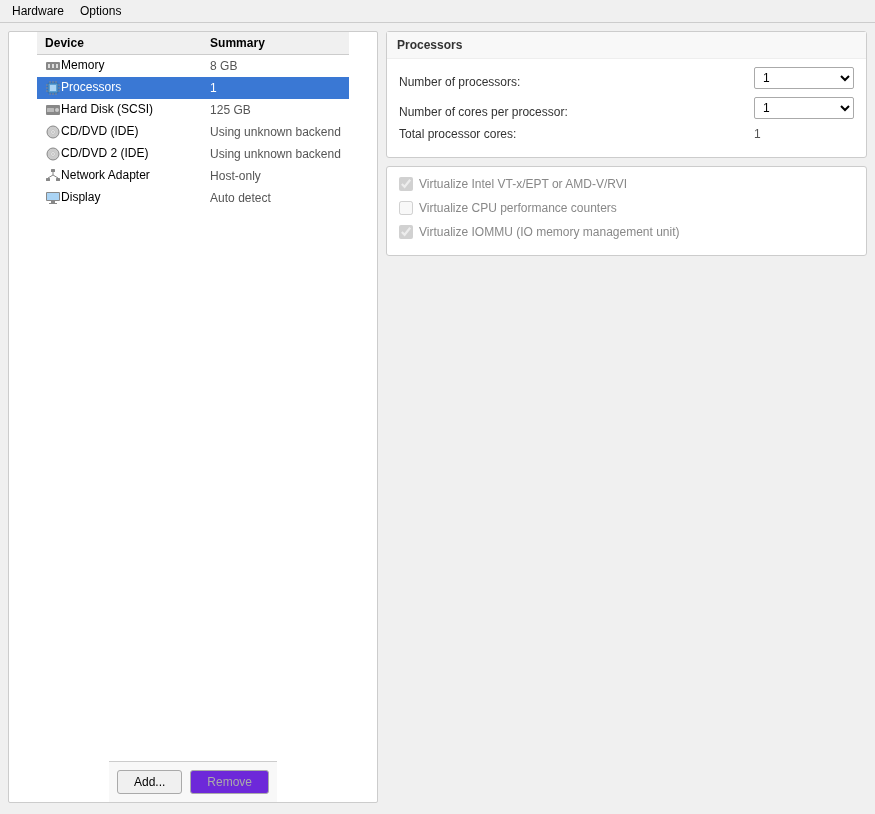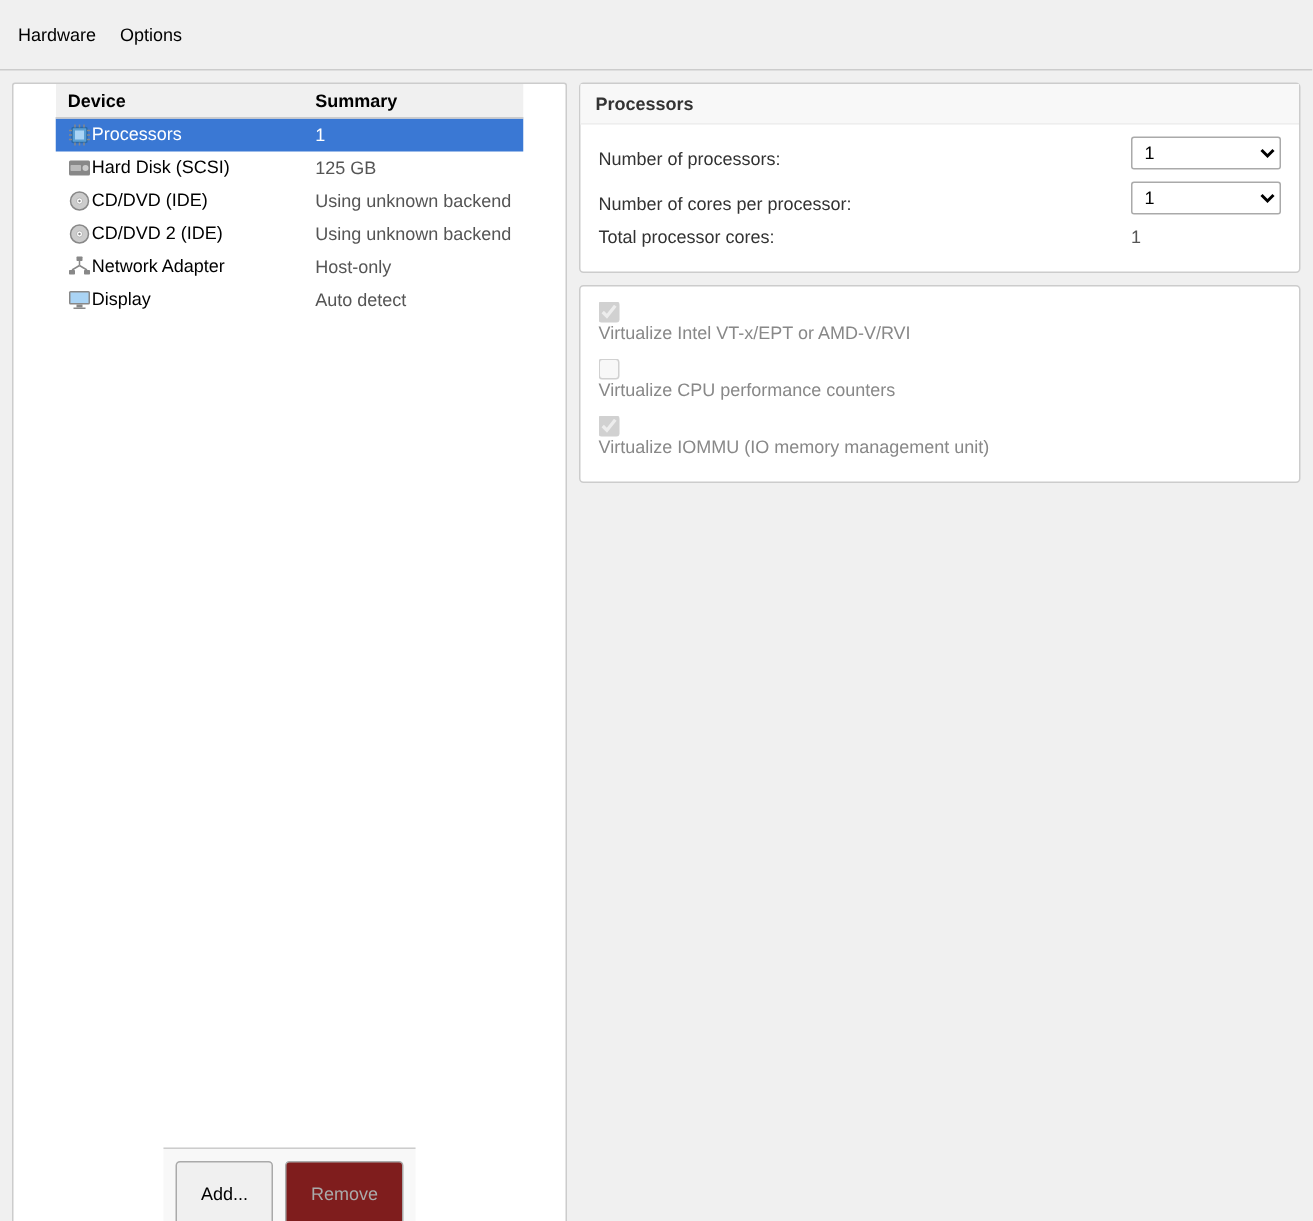--- a/index.html
+++ b/index.html
@@ -9,21 +9,21 @@
       background: #f0f0f0;
       color: #000;
       width: 875px;
       height: 814px;
       overflow: hidden;
     }
     .menubar {
       display: flex;
       background: #f0f0f0;
       border-bottom: 1px solid #ccc;
-      padding: 14px 4px;
+      padding: 2px 4px;
     }
     .menubar-item {
       padding: 2px 8px;
       cursor: pointer;
       border-radius: 2px;
     }
     .main-content {
       display: flex;
       padding: 8px;
       gap: 8px;
@@ -69,32 +69,32 @@
 
     .button-row {
       display: flex;
       justify-content: center;
       gap: 8px;
       padding: 8px;
       border-top: 1px solid #ccc;
       background: #f8f8f8;
     }
     .btn {
-      padding: 14px 16px;
+      padding: 4px 16px;
       border: 1px solid #aaa;
       background: #f0f0f0;
       border-radius: 3px;
       cursor: pointer;
       font-size: 12px;
     }
     .btn:disabled { color: #aaa; cursor: default; }
     .btn-disabled {
       color: #aaa;
       cursor: default;
-      background: #7f1d1d;
+      background: #6d28d9;
     }
 
     .right-panel {
       flex: 1;
       display: flex;
       flex-direction: column;
       gap: 8px;
     }
     .section-box {
       border: 1px solid #ccc;
@@ -130,24 +130,23 @@
       width: 100px;
       padding: 2px 4px;
       border: 1px solid #aaa;
       border-radius: 2px;
       font-size: 12px;
       background: #fff;
       appearance: auto;
     }
     .checkbox-row {
       display: flex;
-      align-items: flex-start;
+      align-items: flex-end;
       margin-bottom: 6px;
       padding: 2px 0;
-      flex-direction: column;
     }
     .checkbox-row input[type="checkbox"] {
       margin-right: 6px;
       width: 14px;
       height: 14px;
     }
     .checkbox-label {
       color: #888;
       font-size: 12px;
     }
@@ -175,20 +174,29 @@
   <div class="left-panel">
     <div class="device-table">
       <table>
         <thead>
           <tr>
             <th>Device</th>
             <th>Summary</th>
           </tr>
         </thead>
         <tbody id="device-tbody">
+        <tr>
+              <td class="device-name-cell"><span class="dev-icon"><svg viewBox="0 0 16 16" xmlns="http://www.w3.org/2000/svg">
+                    <rect x="1" y="4" width="14" height="8" rx="1" fill="#888"></rect>
+                    <rect x="3" y="6" width="2" height="4" fill="#ddd"></rect>
+                    <rect x="7" y="6" width="2" height="4" fill="#ddd"></rect>
+                    <rect x="11" y="6" width="2" height="4" fill="#ddd"></rect>
+                  </svg></span><span>Memory</span></td>
+              <td class="device-summary-cell">8 GB</td>
+            </tr>
             <tr class="device-row-selected">
               <td class="device-name-cell"><span class="dev-icon"><svg viewBox="0 0 16 16" xmlns="http://www.w3.org/2000/svg">
                     <rect x="3" y="3" width="10" height="10" rx="1" fill="#5a9fd4" stroke="#2a6aaa" stroke-width="1"></rect>
                     <rect x="5" y="5" width="6" height="6" fill="#aad4f5"></rect>
                     <line x1="5" y1="1" x2="5" y2="3" stroke="#888" stroke-width="1"></line>
                     <line x1="8" y1="1" x2="8" y2="3" stroke="#888" stroke-width="1"></line>
                     <line x1="11" y1="1" x2="11" y2="3" stroke="#888" stroke-width="1"></line>
                     <line x1="5" y1="13" x2="5" y2="15" stroke="#888" stroke-width="1"></line>
                     <line x1="8" y1="13" x2="8" y2="15" stroke="#888" stroke-width="1"></line>
                     <line x1="11" y1="13" x2="11" y2="15" stroke="#888" stroke-width="1"></line>

